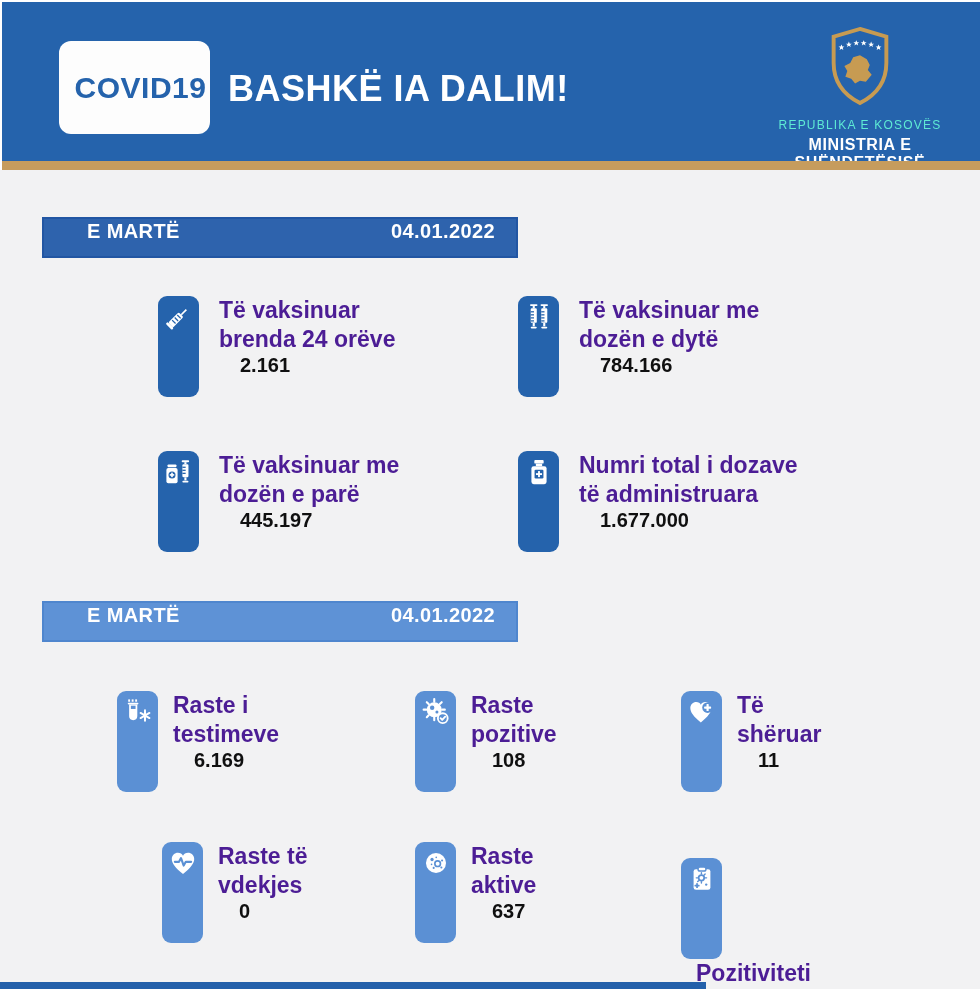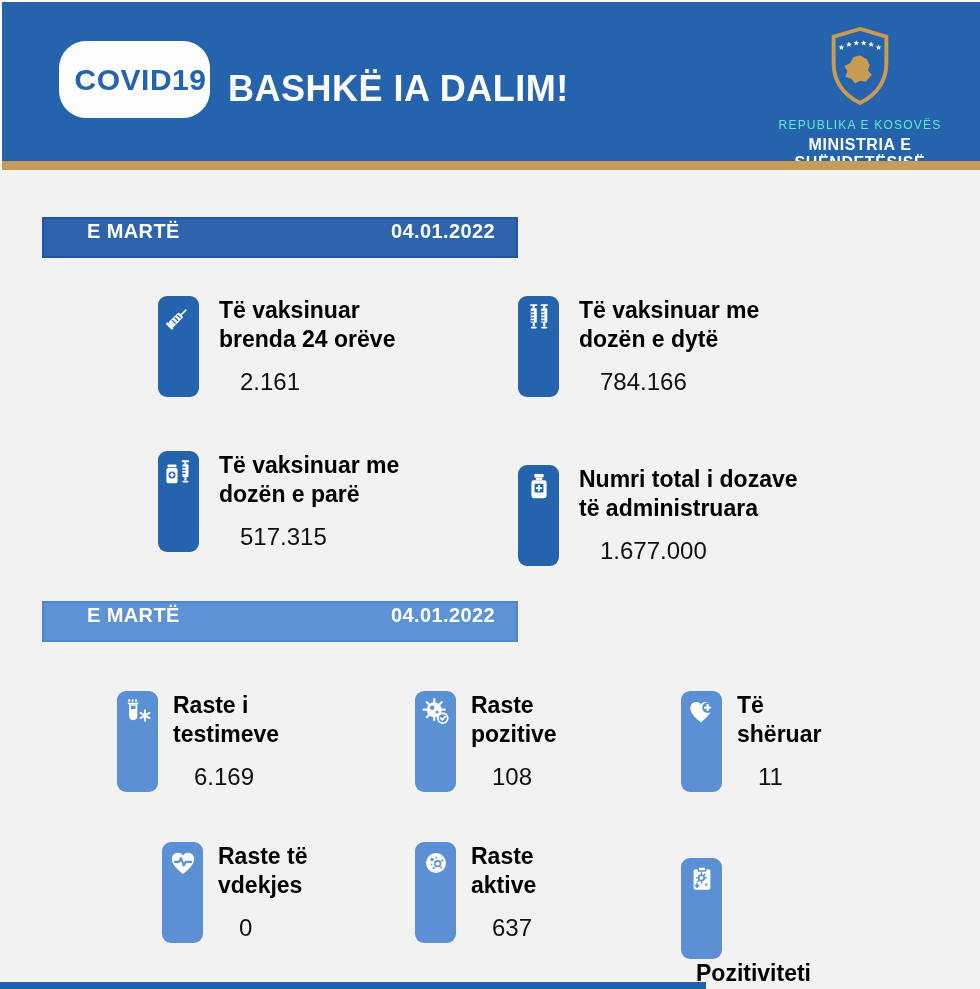--- a/index.html
+++ b/index.html
@@ -4,21 +4,21 @@
 <style>
   * { margin:0; padding:0; box-sizing:border-box; }
   html,body { width:980px; height:989px; background:#ffffff; font-family:"Liberation Sans","DejaVu Sans",sans-serif; }
   .page { position:relative; width:980px; height:989px; overflow:hidden; background:#ffffff; }
 
   
   .header { position:absolute; left:2px; right:0; top:2px; height:159px; background:#2563ac; display:flex; align-items:center; }
   .gold-divider { position:absolute; left:2px; right:0; top:161px; height:9px; background:#c69c5d; }
   .content-bg { position:absolute; left:0; right:0; top:170px; bottom:0; background:#f2f2f3; }
 
-  .covid-badge { position:absolute; left:57px; top:39px; width:151px; height:77px; background:#fdfdfd; border-radius:27px;
+  .covid-badge { position:absolute; left:57px; top:39px; width:151px; height:93px; background:#fdfdfd; border-radius:12px;
     display:flex; align-items:center; justify-content:center;padding-left:12px; }
   .covid-badge span { color:#2563ac; font-weight:bold; font-size:30px; letter-spacing:.5px; }
   .slogan { position:absolute; left:226px; top:66px; color:#ffffff; font-weight:bold; font-size:36px; letter-spacing:.5px; }
 
   .emblem-group { position:absolute; left:748px; top:24px; width:220px; text-align:center; }
   .emblem-group svg { display:block; margin:0 auto 10px auto; }
   .org-line1 { color:#5eead4; font-size:12px; letter-spacing:1.2px; font-weight:normal; margin-bottom:4px; }
   .org-line2 { color:#ffffff; font-size:16px; letter-spacing:.6px; font-weight:bold; }
 
   
@@ -26,28 +26,28 @@
     padding:0 21px 12px 43px; color:#fff; font-weight:bold; font-size:20px; letter-spacing:.4px; }
   .bar-dark { top:217px; background:#2e63ad; border:2px solid #2256a3; }
   .bar-light { top:601px; background:#5e92d6; border:2px solid #4f86ce; }
 
   
   .card { position:absolute; display:flex; }
   .tile { width:41px; height:101px; border-radius:9px; flex:none; display:flex; justify-content:center; align-items:flex-start; padding-top:7px; }
   .tile-dark { background:#2563ac; }
   .tile-light { background:#5b90d4; }
   .card-text { padding-top:0; }
-  .label { font-size:23px; line-height:29px; font-weight:bold; color:#000000; white-space:pre-line; }
-  .value { margin-top:14px; margin-left:21px; font-size:24px; font-weight:normal; color:#101010; }
+  .label { font-size:23px; line-height:29px; font-weight:bold; color:#4c1d95; white-space:pre-line; }
+  .value { margin-left:21px; font-size:20px; font-weight:bold; color:#101010; }
 
   .gap20 .card-text { margin-left:20px; }
   .gap15 .card-text { margin-left:15px; }
 
   .c1 { left:158px; top:296px; } .c2 { left:518px; top:296px; }
-  .c3 { left:158px; top:451px; } .c4 { left:518px; top:465px; }
+  .c3 { left:158px; top:451px; } .c4 { left:518px; top:451px; }
   .c5 { left:117px; top:691px; } .c6 { left:415px; top:691px; } .c7 { left:681px; top:691px; }
   .c8 { left:115px; top:842px;padding-left:47px; } .c9 { left:415px; top:842px; } .c10 { left:681px; top:858px;flex-direction:column; }
 
   .footer-bar { position:absolute; left:0; bottom:0; width:706px; height:7px; background:#2360aa; }
 </style>
 </head>
 <body>
 
 <div class="page">
 
@@ -156,21 +156,21 @@
         <g fill="#2563ac">
           <rect x="14.9" y="7.4" width="2.8" height="1.1"></rect>
             <rect x="14.9" y="10" width="2.8" height="1.1"></rect>
             <rect x="14.9" y="12.6" width="2.8" height="1.1"></rect>
         </g>
       </svg>
     </div>
     <div class="card-text">
       <div class="label">Të vaksinuar me
 dozën e parë</div>
-      <div class="value">517.315</div>
+      <div class="value">445.197</div>
     </div>
   </div>
 
   <div class="card gap20 c4">
     <div class="tile tile-dark">
       <svg width="28" height="28" viewBox="0 0 24 24">
         <g fill="#fff">
           <rect x="8" y="1.8" width="8" height="3" rx="0.8"></rect>
           <rect x="9.3" y="4.8" width="5.4" height="2.2"></rect>
           <rect x="5.5" y="7" width="13" height="15.4" rx="2"></rect>

